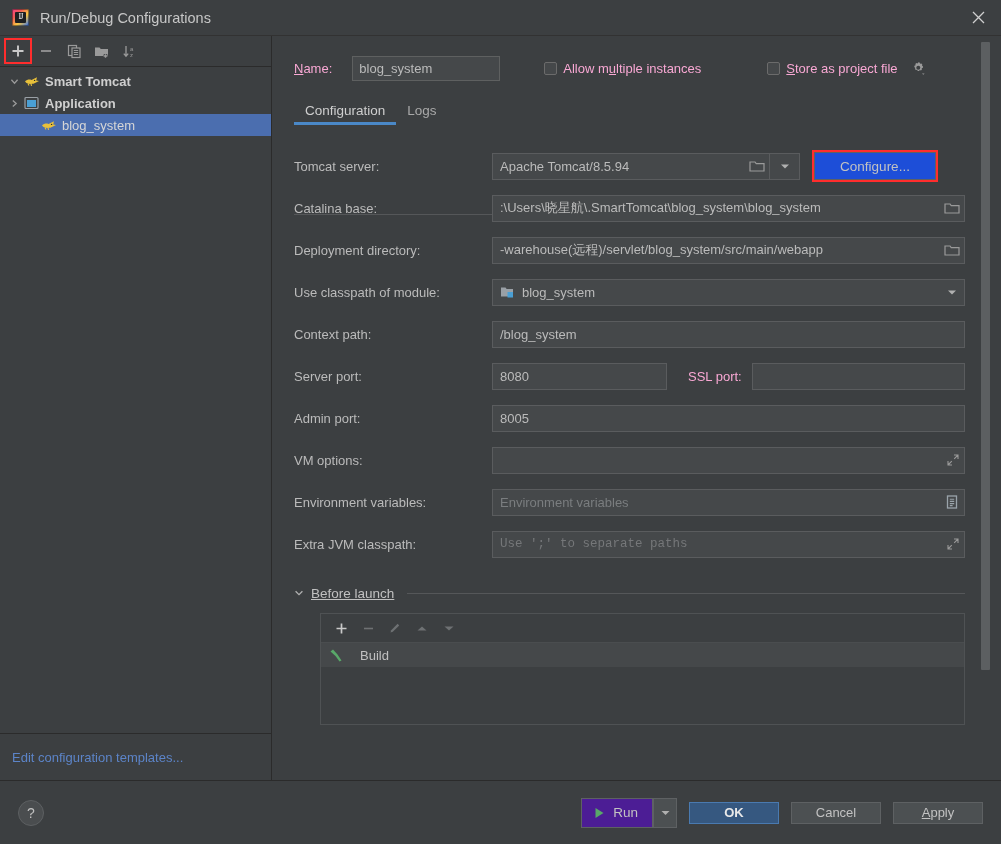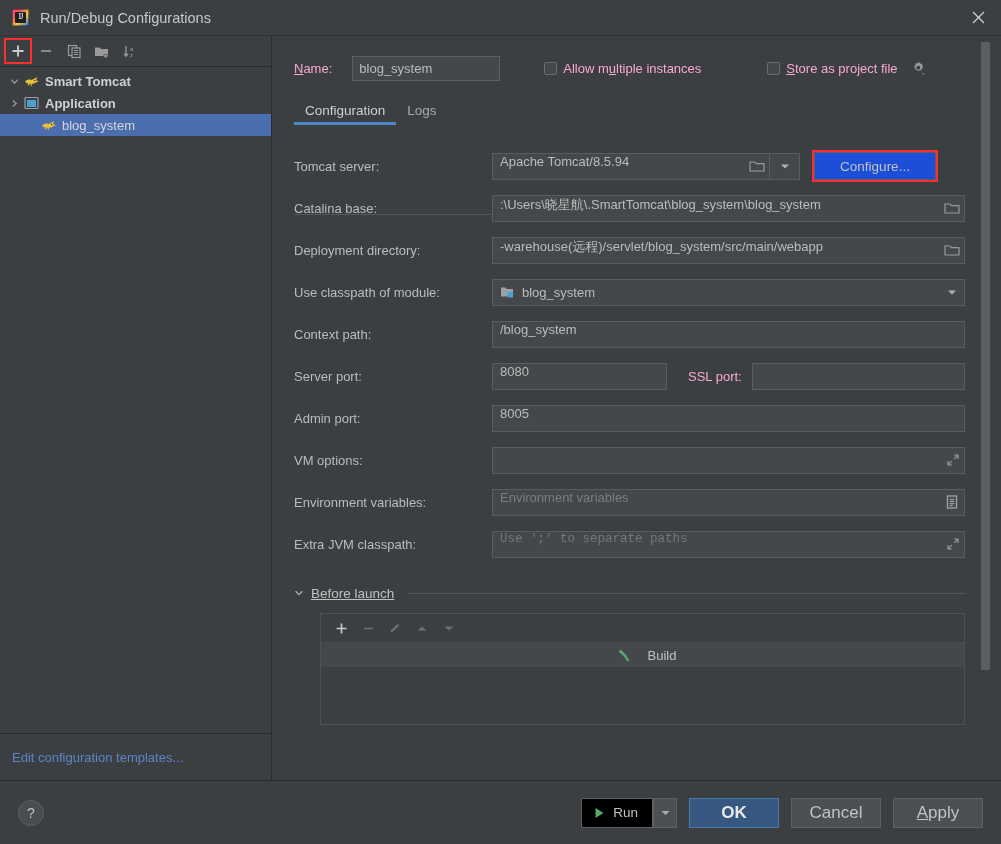--- a/index.html
+++ b/index.html
@@ -268,20 +268,21 @@
     display: flex;
     align-items: center;
     min-width: 0;
   }
   .tfield {
     height: 27px;
     background: #45484a;
     border: 1px solid #5a5c5e;
     box-sizing: border-box;
     display: flex;
+    align-items: center;
     color: #bbbbbb;
     font-size: 13px;
     padding: 0 7px;
     min-width: 0;
     flex: 1 1 auto;
     position: relative;
     overflow: hidden;
     white-space: nowrap;
   }
   .tfield .val { overflow: hidden; text-overflow: clip; }
@@ -381,21 +382,20 @@
   }
   .bl-list { flex: 1 1 auto; }
   .bl-item {
     height: 24px;
     display: flex;
     align-items: center;
     padding-left: 8px;
     gap: 16px;
     background: #45484a;
     cursor: pointer;
-    justify-content: center;
   }
   .bl-item-label { font-size: 13px; color: #c0c0c0; }
 
   
   .vscroll {
     position: absolute;
     right: 11px;
     top: 6px;
     width: 9px;
     bottom: 10px;
@@ -431,47 +431,47 @@
     cursor: pointer;
     box-sizing: border-box;
   }
   .footer-right {
     margin-left: auto;
     display: flex;
     align-items: center;
     gap: 12px;
   }
   .btn {
-    height: 30px;
+    height: 22px;
     min-width: 90px;
     padding: 0 16px;
     background: #4c5052;
     border: 1px solid #5e6163;
     color: #c2c2c2;
-    font-size: 17px;
+    font-size: 13px;
     font-family: "Liberation Sans", sans-serif;
     display: flex; align-items: center; justify-content: center;
     cursor: pointer;
     box-sizing: border-box;
   }
   .btn.primary {
     background: #365880;
     border-color: #4a7ab0;
     color: #e8e8e8;
     font-weight: bold;
   }
   .run-split {
     display: flex;
     align-items: stretch;
     height: 30px;
   }
   .run-main {
     display: flex; align-items: center; gap: 8px;
     padding: 0 14px 0 12px;
-    background: #000000;
+    background: #4c1d95;
     border: 1px solid #5e6163;
     color: #c2c2c2;
     font-size: 13.5px;
     cursor: pointer;
     box-sizing: border-box;
   }
   .run-arrow {
     width: 24px;
     background: #4c5052;
     border: 1px solid #5e6163;

